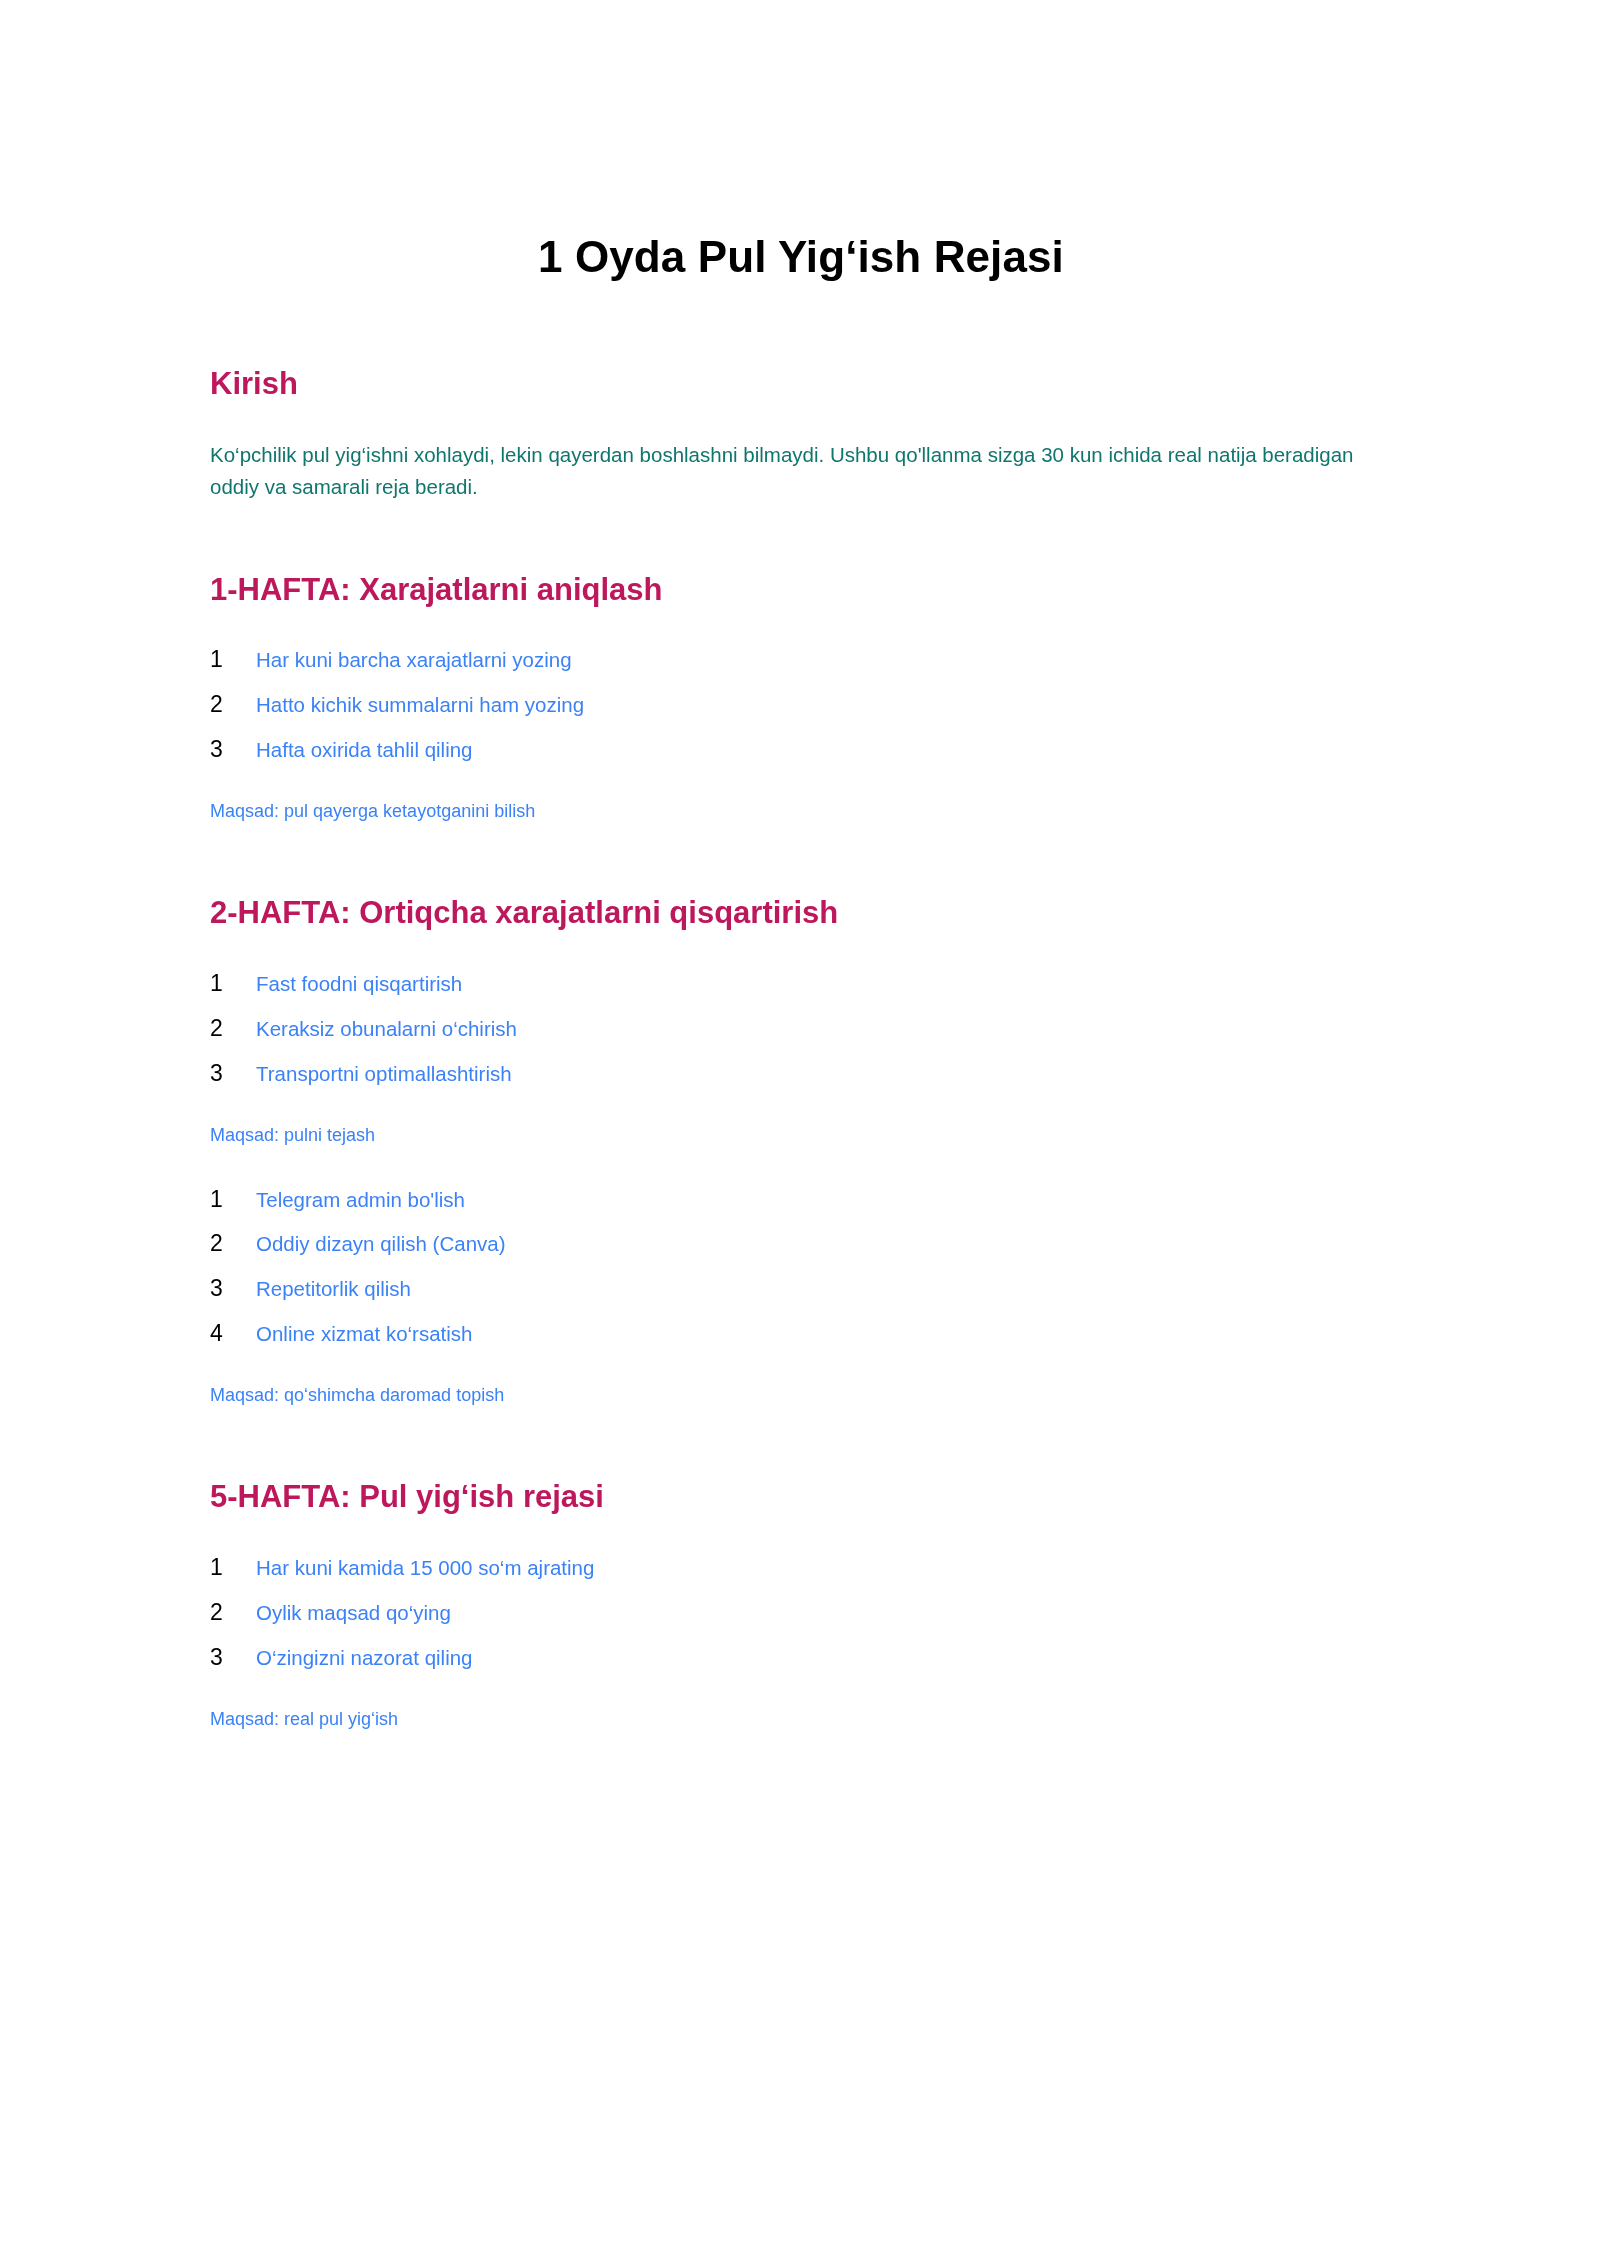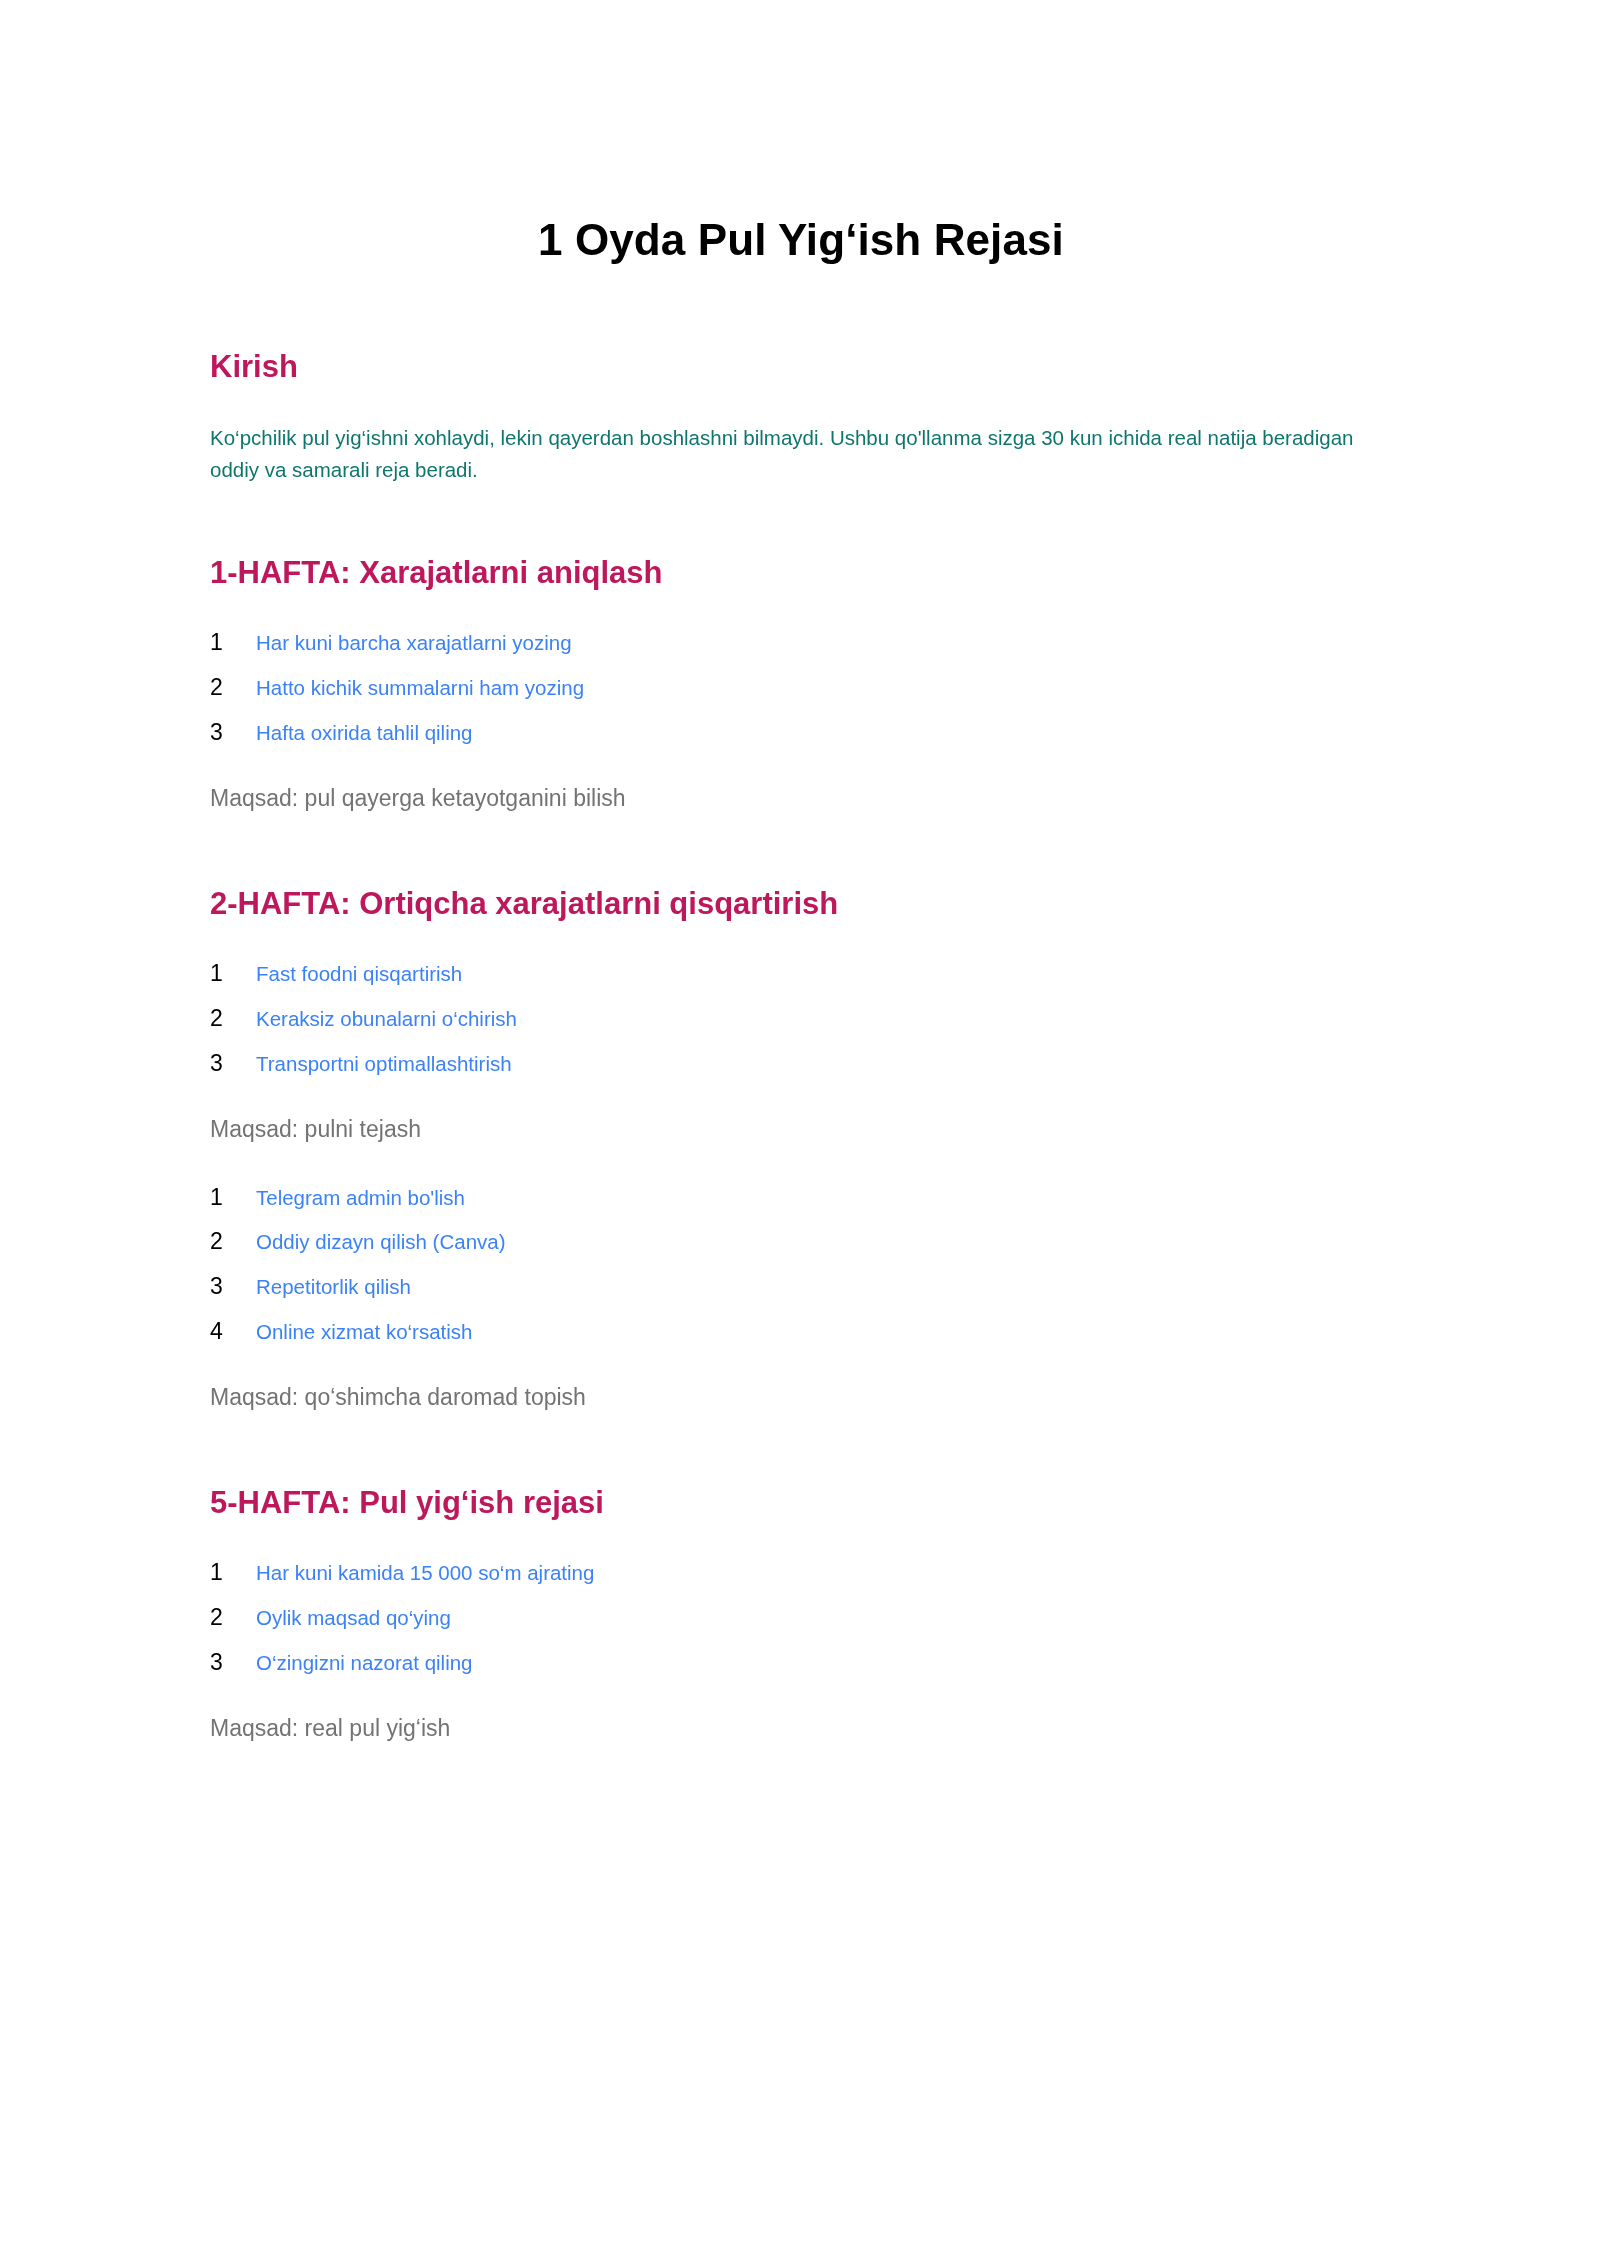--- a/index.html
+++ b/index.html
@@ -18,21 +18,21 @@
     width: 1600px;
     height: 2262px;
     margin: 0 auto;
     background: #ffffff;
     box-sizing: border-box;
     overflow: hidden;
   }
   .content {
     position: absolute;
     left: 210px;
-    top: 0;
+    top: 17px;
     width: 1182px;
   }
 
   
   .doc-title {
     font-size: 44px;
     font-weight: bold;
     text-align: center;
     letter-spacing: 0.1px;
     line-height: 1.22;
@@ -85,25 +85,25 @@
     line-height: 1.3;
     color: #000000;
   }
   .li-text {
     flex: 1 1 auto;
     color: #3b82f6;
   }
 
   
   .goal {
-    font-size: 23px;
+    font-size: 18px;
     line-height: 1.5;
     margin: 0;
     padding-top: 33px;
-    color: #737373;
+    color: #3b82f6;
   }
 </style>
 </head>
 <body>
 
 <div class="page">
   <div class="content">
 
     <h1 class="doc-title">1 Oyda Pul Yig‘ish Rejasi</h1>
 

